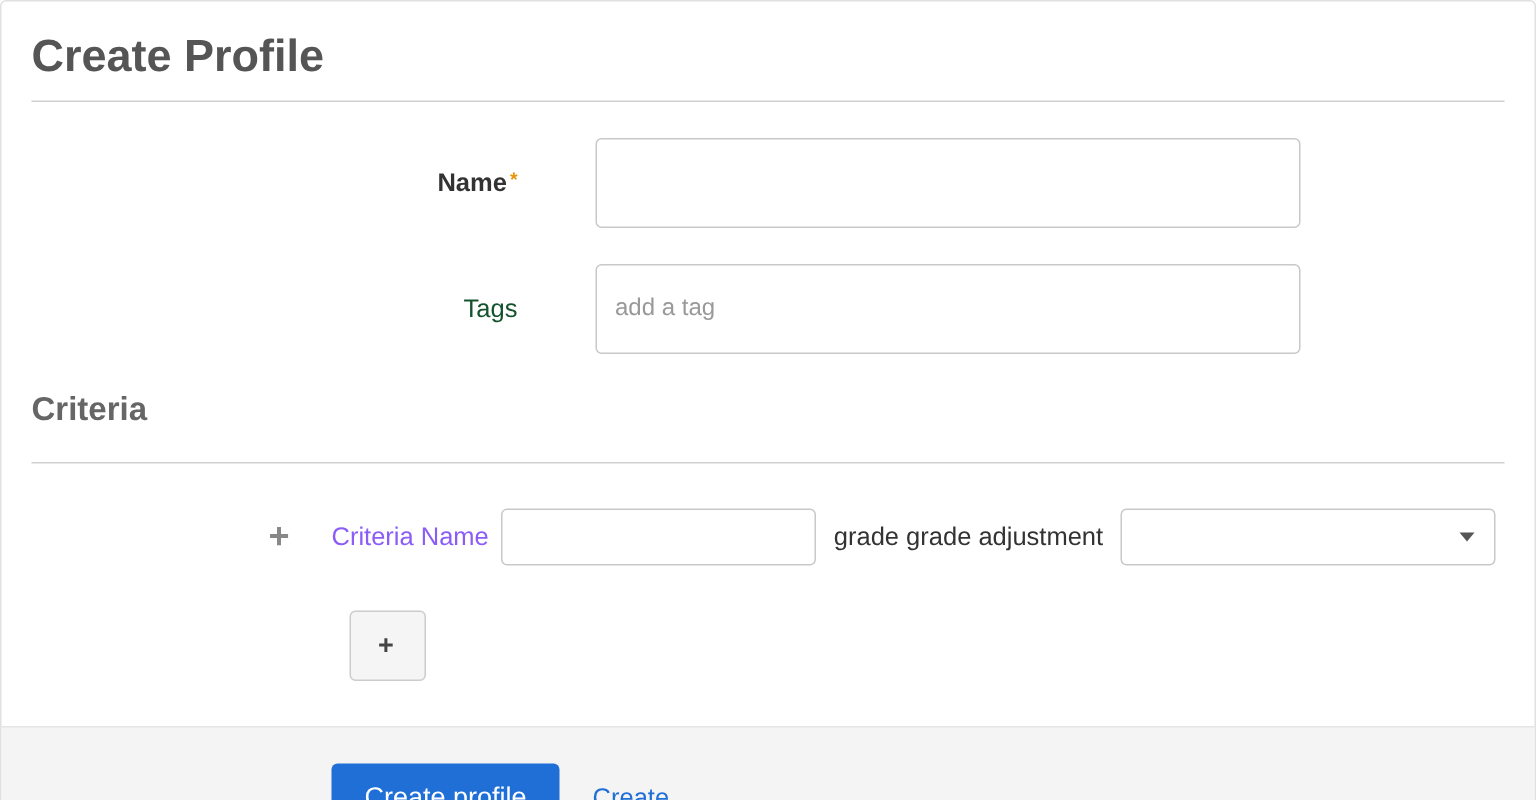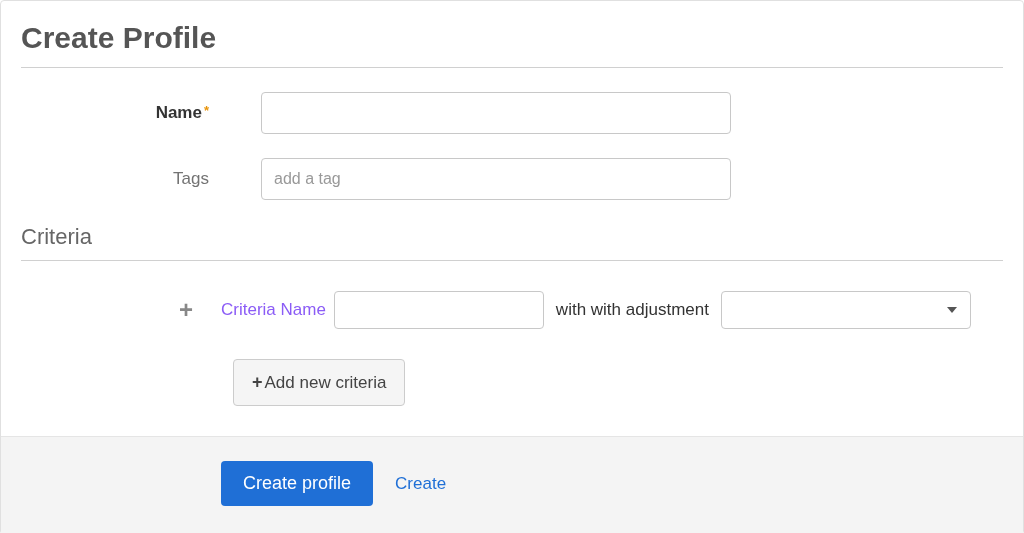--- a/index.html
+++ b/index.html
@@ -26,57 +26,58 @@
       font-weight: 600;
       color: #555;
       padding-bottom: 12px;
       border-bottom: 1px solid #d0d0d0;
       margin-bottom: 24px;
     }
     .form-row {
       display: flex;
       align-items: center;
       margin-bottom: 24px;
+      justify-content: center;
     }
     .form-label {
       width: 200px;
       text-align: right;
       padding-right: 12px;
       font-size: 17px;
       color: #333;
       font-weight: 600;
     }
     .form-label.normal {
       font-weight: 400;
-      color: #737373;
+      color: #14532d;
     }
     .required-star {
       color: #e8940a;
       font-size: 13px;
       vertical-align: top;
       margin-left: 2px;
     }
     .text-input {
       width: 470px;
-      height: 42px;
+      height: 60px;
       border: 1px solid #c8c8c8;
       border-radius: 4px;
       padding: 8px 12px;
       font-size: 16px;
       color: #333;
       margin-left: 40px;
     }
     .text-input::placeholder {
       color: #999;
     }
     .section-title {
       font-size: 22px;
-      font-weight: 400;
+      font-weight: 700;
       color: #666;
-      padding-bottom: 10px;
+      padding-bottom: 22px;
       border-bottom: 1px solid #d0d0d0;
       margin-top: 10px;
       margin-bottom: 30px;
     }
     .criteria-row {
       display: flex;
       align-items: center;
       margin-bottom: 30px;
     }
     .plus-icon-cell {
@@ -207,32 +208,31 @@
     </div>
 
     <h2 class="section-title">Criteria</h2>
 
     <div class="criteria-row">
       <div class="plus-icon-cell">
         <span class="plus-lg">+</span>
       </div>
       <span class="criteria-label">Criteria Name</span>
       <input type="text" class="criteria-name-input" value="" style="">
-      <span class="grade-label">with with adjustment</span>
+      <span class="grade-label">grade grade adjustment</span>
       <span class="select-wrapper">
         <select class="grade-select">
           <option></option>
         </select>
       </span>
     </div>
 
     <div class="add-criteria-row">
       <button class="add-criteria-btn">
         <span class="plus-sm">+</span>
-          <span>Add new criteria</span>
       </button>
     </div>
 
   </div>
 
   <div class="footer">
     <div class="footer-inner">
       <button class="primary-btn">Create profile</button>
       <a class="cancel-link">Create</a>
     </div>

